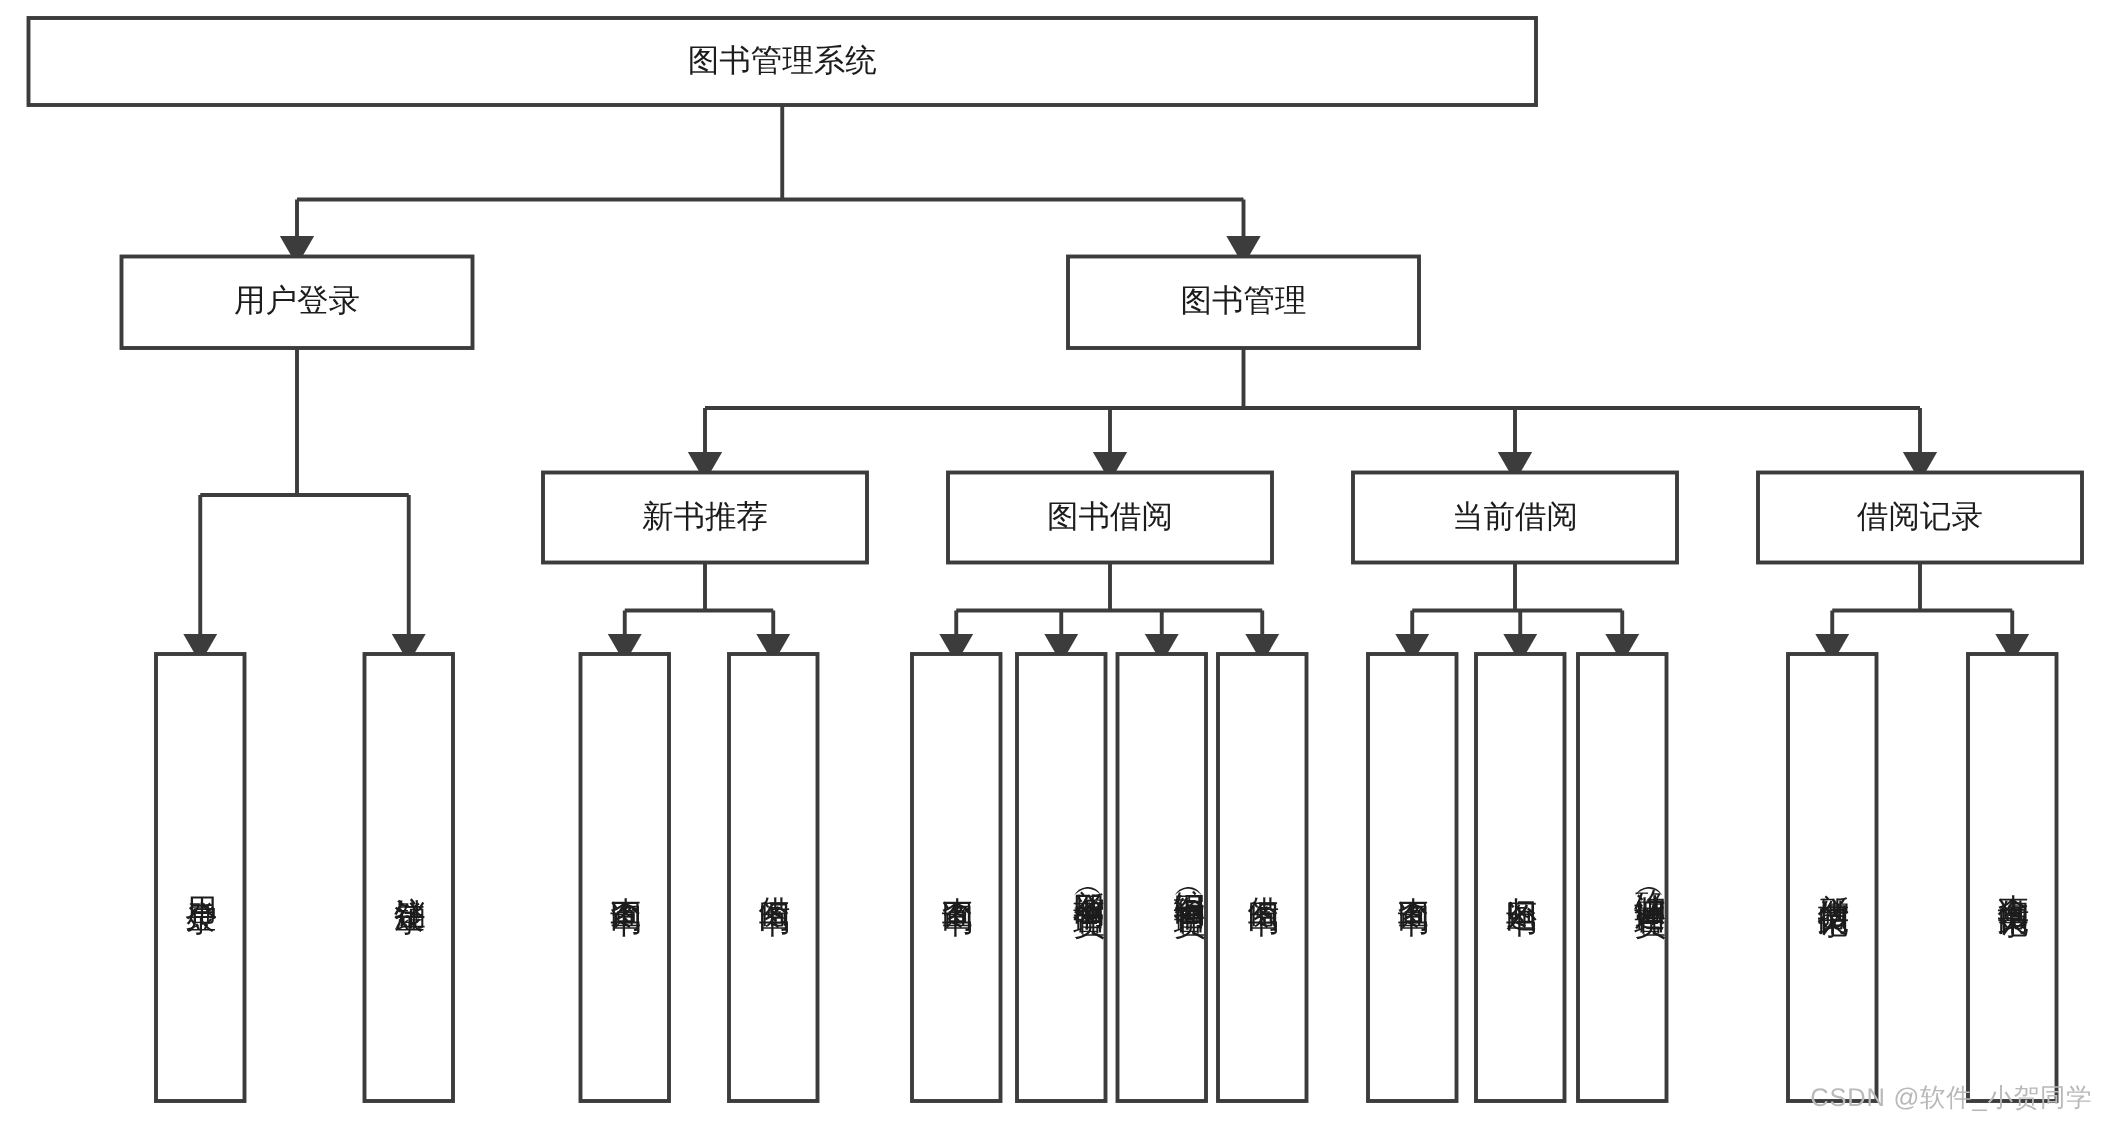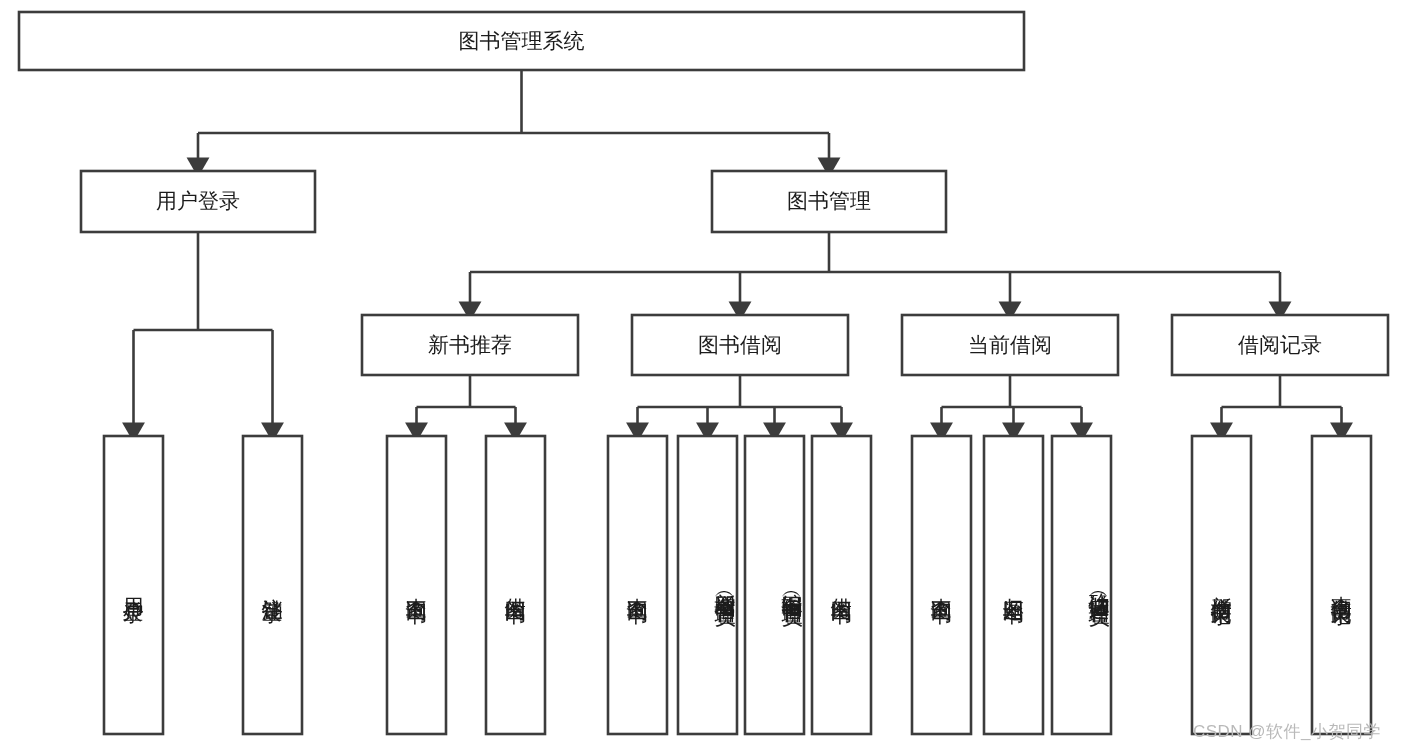--- a/index.html
+++ b/index.html
@@ -33,21 +33,21 @@
     font-family:"Liberation Sans","DejaVu Sans",sans-serif;
     font-size:21px;
     line-height:1.12;
     letter-spacing:2px;
     color:#1c1c1c;
     white-space:nowrap;
     pointer-events:none;
   }
   .watermark{
     position:absolute;
-    right:24px;
+    right:10px;
     bottom:4px;
     font-family:"Liberation Sans","DejaVu Sans",sans-serif;
     font-size:17px;
     color:#b9b9b9;
     letter-spacing:0.5px;
     white-space:nowrap;
     text-align:center;
   }
 </style>
 </head>

